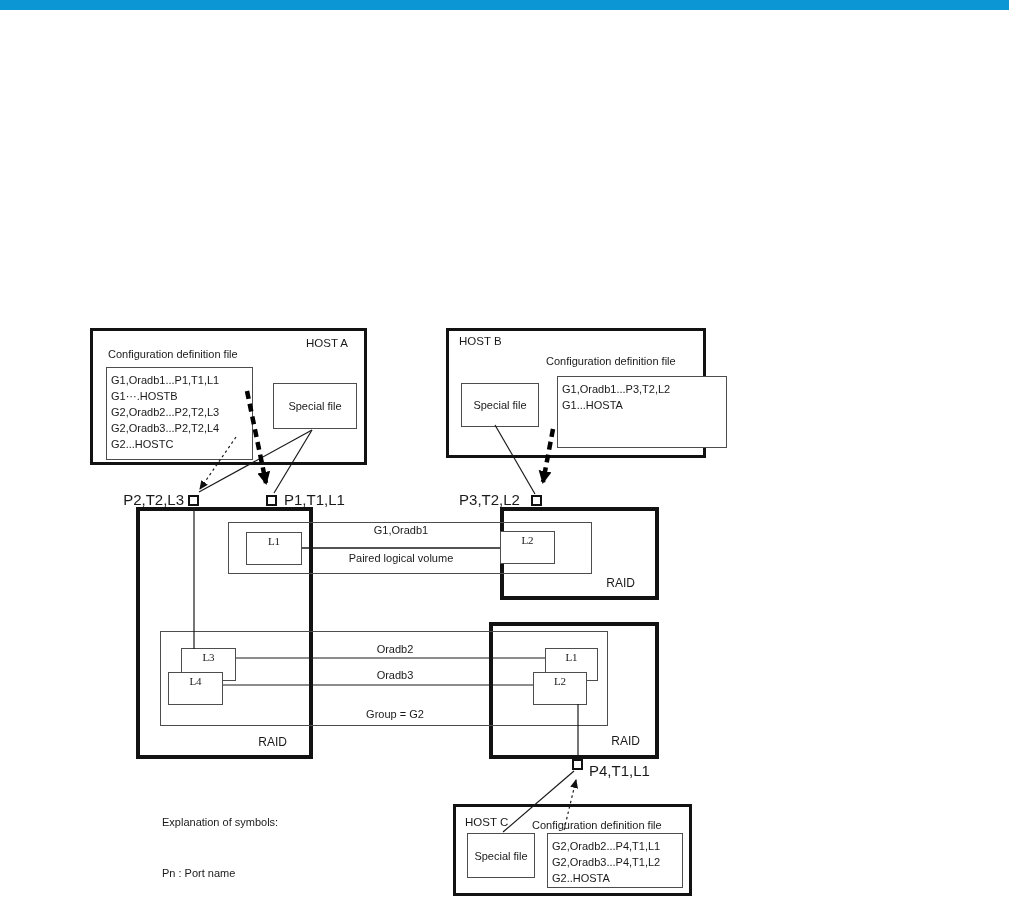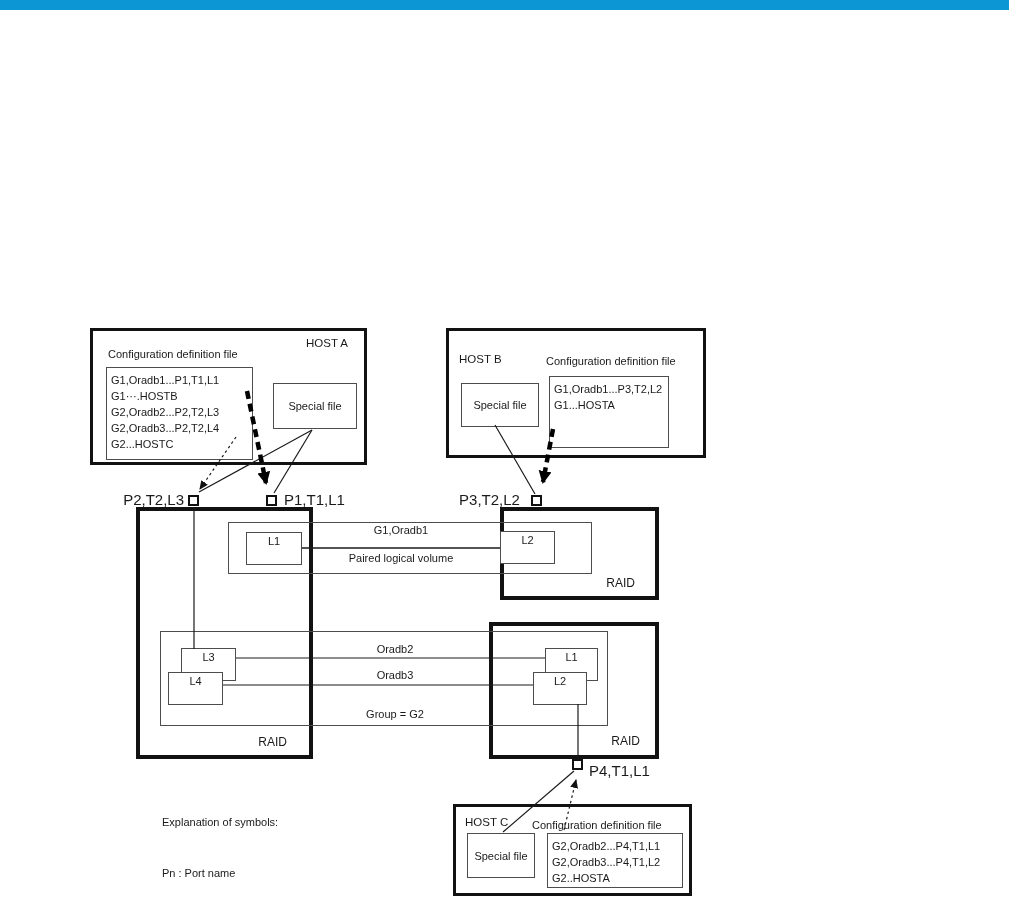--- a/index.html
+++ b/index.html
@@ -11,21 +11,21 @@
   .raid { position:absolute; border:4px solid #121212; }
   .raid-label { position:absolute; font-weight:normal; font-size:12px; }
   .thin { position:absolute; border:1px solid #4d4d4d; }
   .cfg { position:absolute; border:1px solid #4d4d4d; padding:4px 3px 0 4px;
          font-size:11px; line-height:16px; white-space:nowrap; background:#fff; }
   .special { position:absolute; border:1px solid #4d4d4d; display:flex; align-items:center;
              justify-content:center; font-size:11px; background:#fff; }
   .host-title { position:absolute; font-size:11.5px; white-space:nowrap; }
   .lbl { position:absolute; font-size:11px; white-space:nowrap; }
   .lun { position:absolute; border:1px solid #4d4d4d; background:#fff; font-size:11px;
-         text-align:center; line-height:15px; padding-top:1px; z-index:3; }
+         text-align:center; line-height:15px; padding-top:1px; z-index:3;font-family:Liberation Serif, serif; }
   .ctr { position:absolute; font-size:11px; text-align:center; }
   .port { position:absolute; width:11px; height:11px; border:2px solid #111; background:#fff; z-index:5; }
   .port-label { position:absolute; font-size:15px; white-space:nowrap; }
   .legend { position:absolute; font-size:11px; line-height:17px; white-space:pre; }
   svg.overlay { position:absolute; left:0; top:0; z-index:6; pointer-events:none; }
 </style>
 </head>
 <body>
 
 <div class="stage">
@@ -39,24 +39,24 @@
       <div>G1,Oradb1...P1,T1,L1</div>
       <div>G1···.HOSTB</div>
       <div>G2,Oradb2...P2,T2,L3</div>
       <div>G2,Oradb3...P2,T2,L4</div>
       <div>G2...HOSTC</div>
     </div>
     <div class="special" style="left:180px; top:52px; width:84px; height:46px">Special file</div>
   </div>
 
   <div class="host" style="left:446px; top:328px; width:260px; height:130px">
-    <div class="host-title" style="left:10px; top:22px">HOST B</div>
+    <div class="host-title" style="left:10px; top:4px">HOST B</div>
     <div class="lbl" style="left:97px; top:24px">Configuration definition file</div>
     <div class="special" style="left:12px; top:52px; width:78px; height:44px">Special file</div>
-    <div class="cfg" style="left:100px; top:45px; width:120px; height:72px">
+    <div class="cfg" style="left:108px; top:45px; width:170px; height:72px">
       <div>G1,Oradb1...P3,T2,L2</div>
       <div>G1...HOSTA</div>
     </div>
   </div>
 
   <div class="port-label" style="left:106px; top:491px; width:78px; text-align:right">P2,T2,L3</div>
   <div class="port" style="left:188px; top:495px"></div>
   <div class="port" style="left:266px; top:495px"></div>
   <div class="port-label" style="left:284px; top:491px">P1,T1,L1</div>
   <div class="port-label" style="left:451px; top:491px; width:77px; text-align:center">P3,T2,L2</div>

